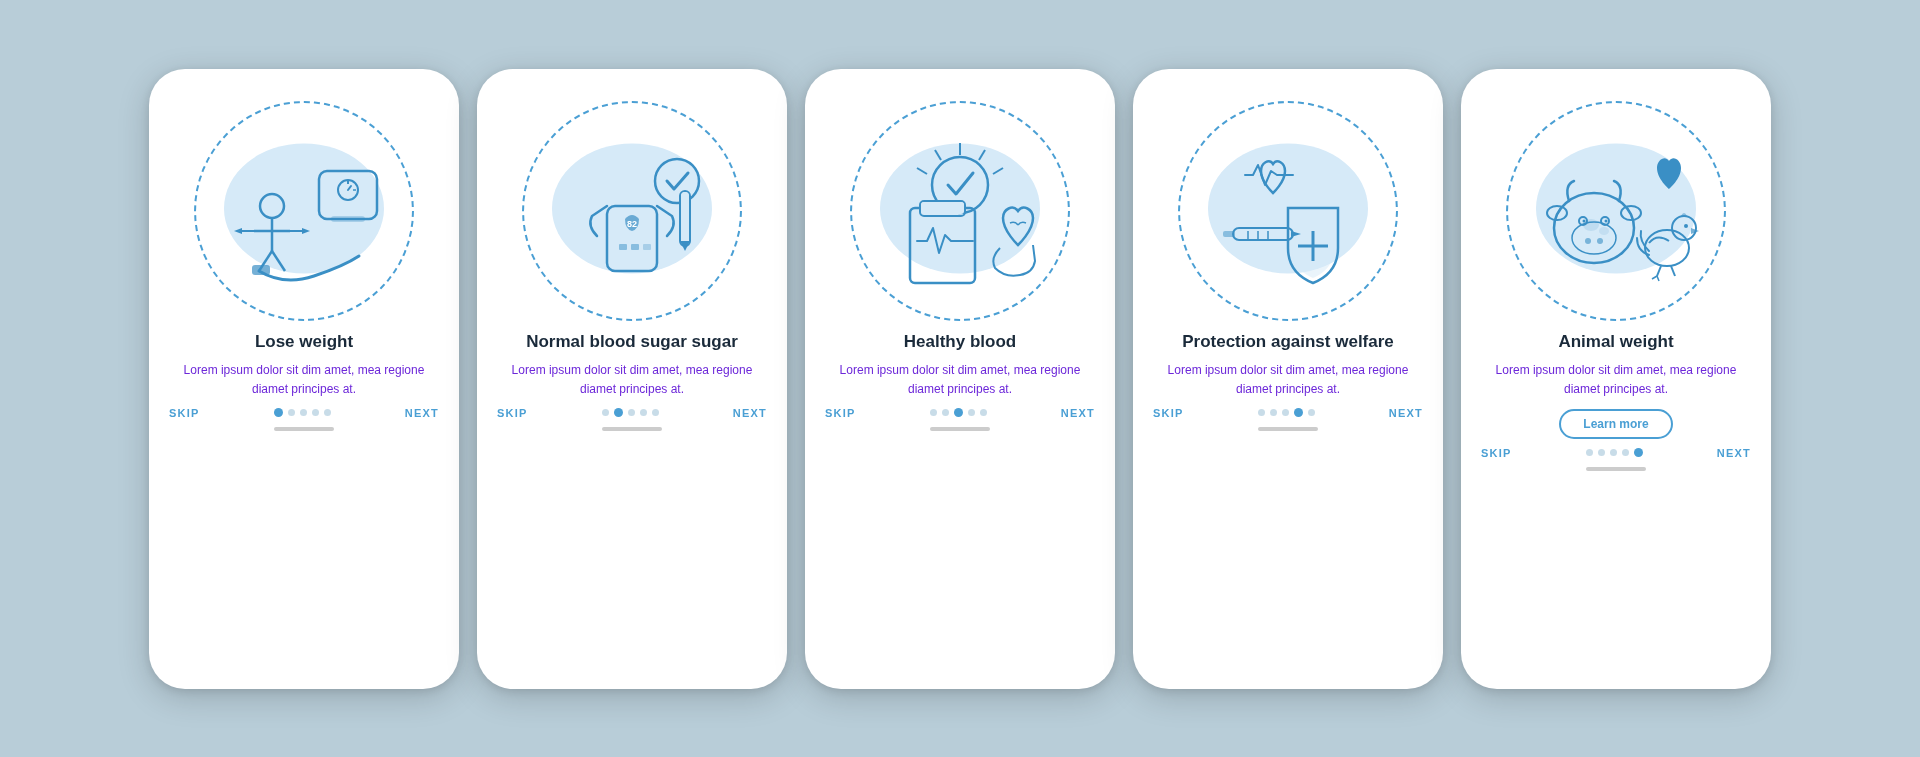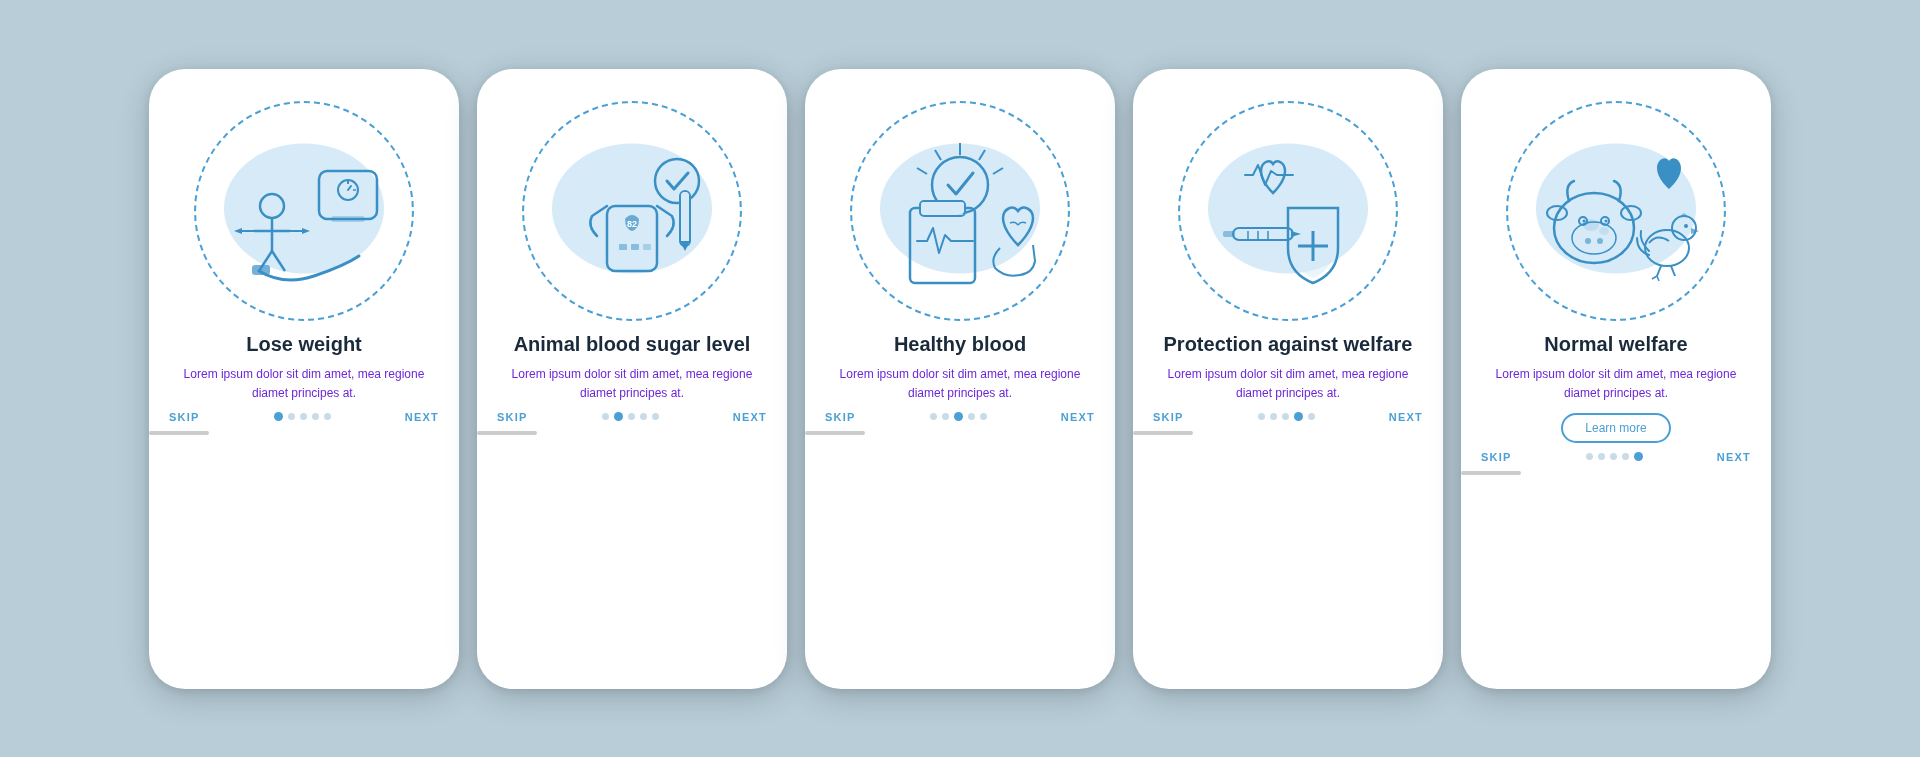--- a/index.html
+++ b/index.html
@@ -20,20 +20,21 @@
       justify-content: center;
     }
     .phone-frame {
       background: white;
       border-radius: 36px;
       width: 310px;
       height: 620px;
       box-shadow: 0 8px 32px rgba(0,0,0,0.18), 0 2px 8px rgba(0,0,0,0.10);
       display: flex;
       flex-direction: column;
+      align-items: center;
       position: relative;
       overflow: hidden;
       padding: 0 0 16px 0;
     }
     .phone-status-bar {
       width: 100%;
       display: flex;
       justify-content: space-between;
       padding: 8px 20px 0 20px;
       font-size: 10px;
@@ -79,40 +80,40 @@
       align-items: center;
       justify-content: center;
     }
     .text-area {
       width: 100%;
       padding: 0 24px;
       text-align: center;
       flex-shrink: 0;
     }
     .card-title {
-      font-size: 20px;
+      font-size: 17px;
       font-weight: 600;
       color: #1a2a3a;
       margin-bottom: 8px;
       line-height: 1.3;
     }
     .card-body {
       font-size: 12px;
       color: #6d28d9;
       line-height: 1.6;
     }
     .learn-more-btn {
       display: inline-block;
       margin-top: 10px;
       border: 2px solid #4a9fd4;
       border-radius: 20px;
       padding: 6px 22px;
       font-size: 12px;
       color: #4a9fd4;
-      font-weight: 400;
+      font-weight: 700;
       background: white;
       cursor: pointer;
     }
     .nav-area {
       width: 100%;
       padding: 8px 20px 0 20px;
       display: flex;
       align-items: center;
       justify-content: space-between;
       flex-shrink: 0;
@@ -237,21 +238,21 @@
           <path d="M 65 120 Q 55 110 60 100 L 75 90" fill="none" stroke="#3a8fc5" stroke-width="2.5" stroke-linecap="round"></path>
           <path d="M 135 120 Q 145 110 140 100 L 125 90" fill="none" stroke="#3a8fc5" stroke-width="2.5" stroke-linecap="round"></path>
 
           <rect x="148" y="75" width="10" height="55" rx="5" fill="none" stroke="#3a8fc5" stroke-width="2"></rect>
           <rect x="149" y="76" width="8" height="40" rx="4" fill="#d6eaf8"></rect>
           <path d="M 148 125 L 153 135 L 158 125" fill="#3a8fc5"></path>
         </svg>
       </div>
     </div>
     <div class="text-area">
-      <div class="card-title">Animal blood sugar level</div>
+      <div class="card-title">Normal blood sugar sugar</div>
       <div class="card-body">Lorem ipsum dolor sit dim amet, mea regione diamet principes at.</div>
     </div>
     <div class="nav-area">
       <span class="nav-skip">SKIP</span>
       <div class="dots">
         <div class="dot"></div>
         <div class="dot active"></div>
         <div class="dot"></div>
         <div class="dot"></div>
         <div class="dot"></div>
@@ -414,21 +415,21 @@
           <path d="M 140 142 Q 128 138 128 125" fill="none" stroke="#3a8fc5" stroke-width="2" stroke-linecap="round"></path>
 
           <line x1="152" y1="153" x2="148" y2="163" stroke="#3a8fc5" stroke-width="2"></line>
           <line x1="162" y1="153" x2="166" y2="163" stroke="#3a8fc5" stroke-width="2"></line>
           <line x1="148" y1="163" x2="143" y2="166" stroke="#3a8fc5" stroke-width="1.5"></line>
           <line x1="148" y1="163" x2="150" y2="168" stroke="#3a8fc5" stroke-width="1.5"></line>
         </svg>
       </div>
     </div>
     <div class="text-area">
-      <div class="card-title">Normal welfare</div>
+      <div class="card-title">Animal weight</div>
       <div class="card-body">Lorem ipsum dolor sit dim amet, mea regione diamet principes at.</div>
       <button class="learn-more-btn">Learn more</button>
     </div>
     <div class="nav-area">
       <span class="nav-skip">SKIP</span>
       <div class="dots">
         <div class="dot"></div>
         <div class="dot"></div>
         <div class="dot"></div>
         <div class="dot"></div>

